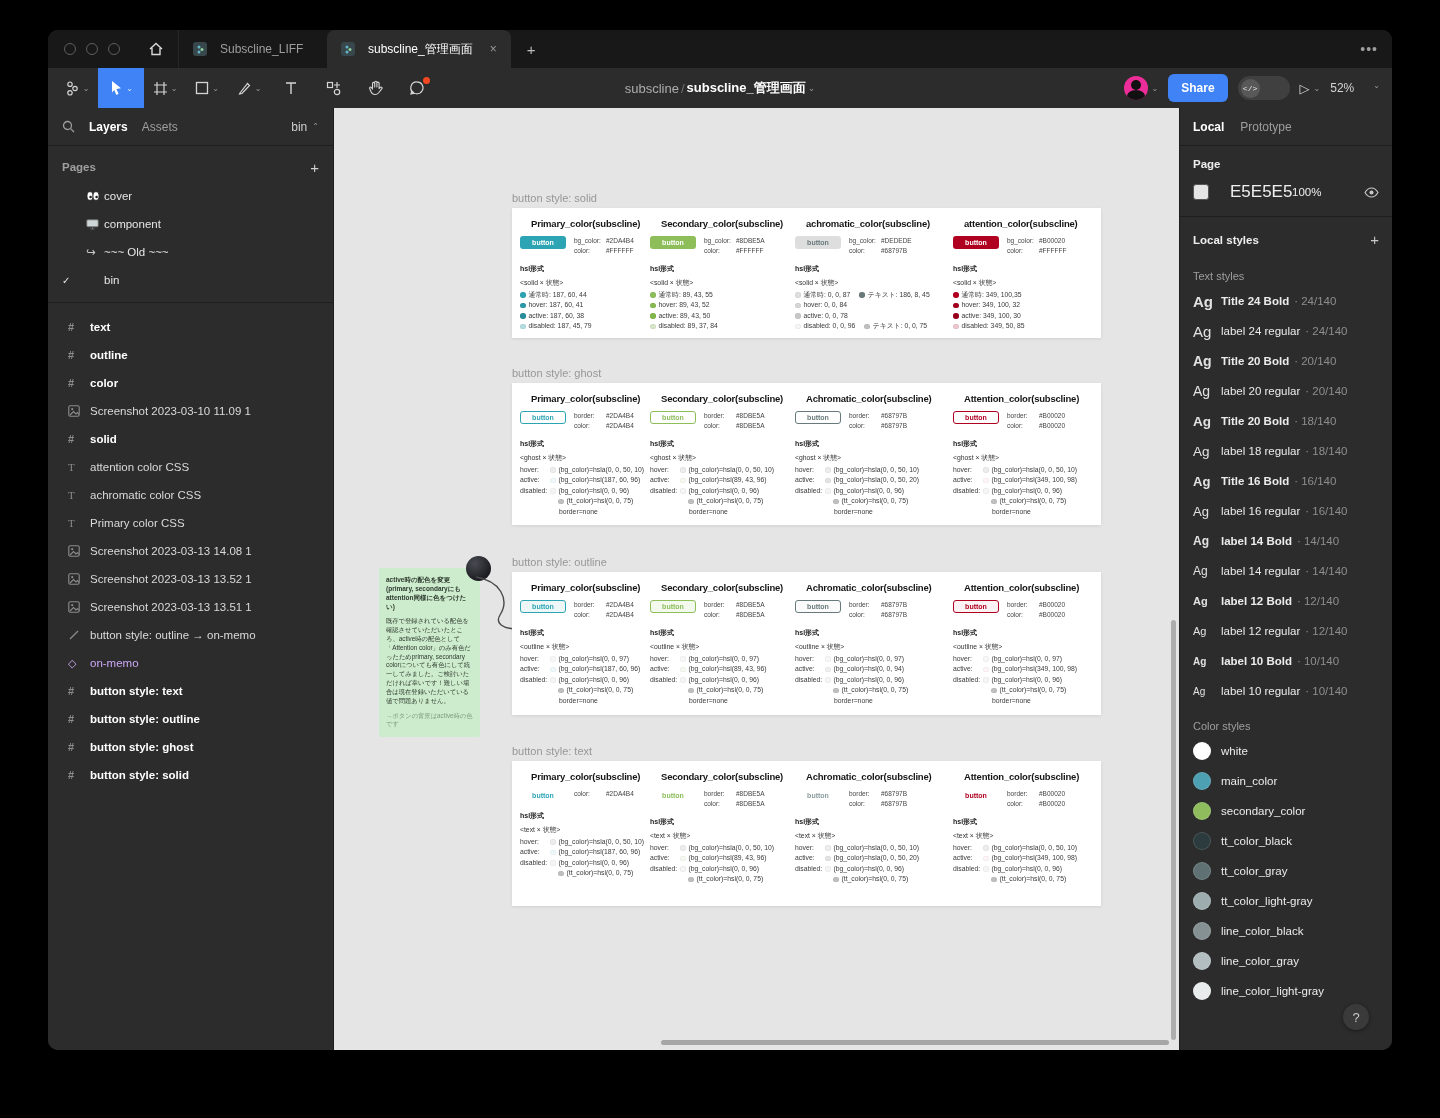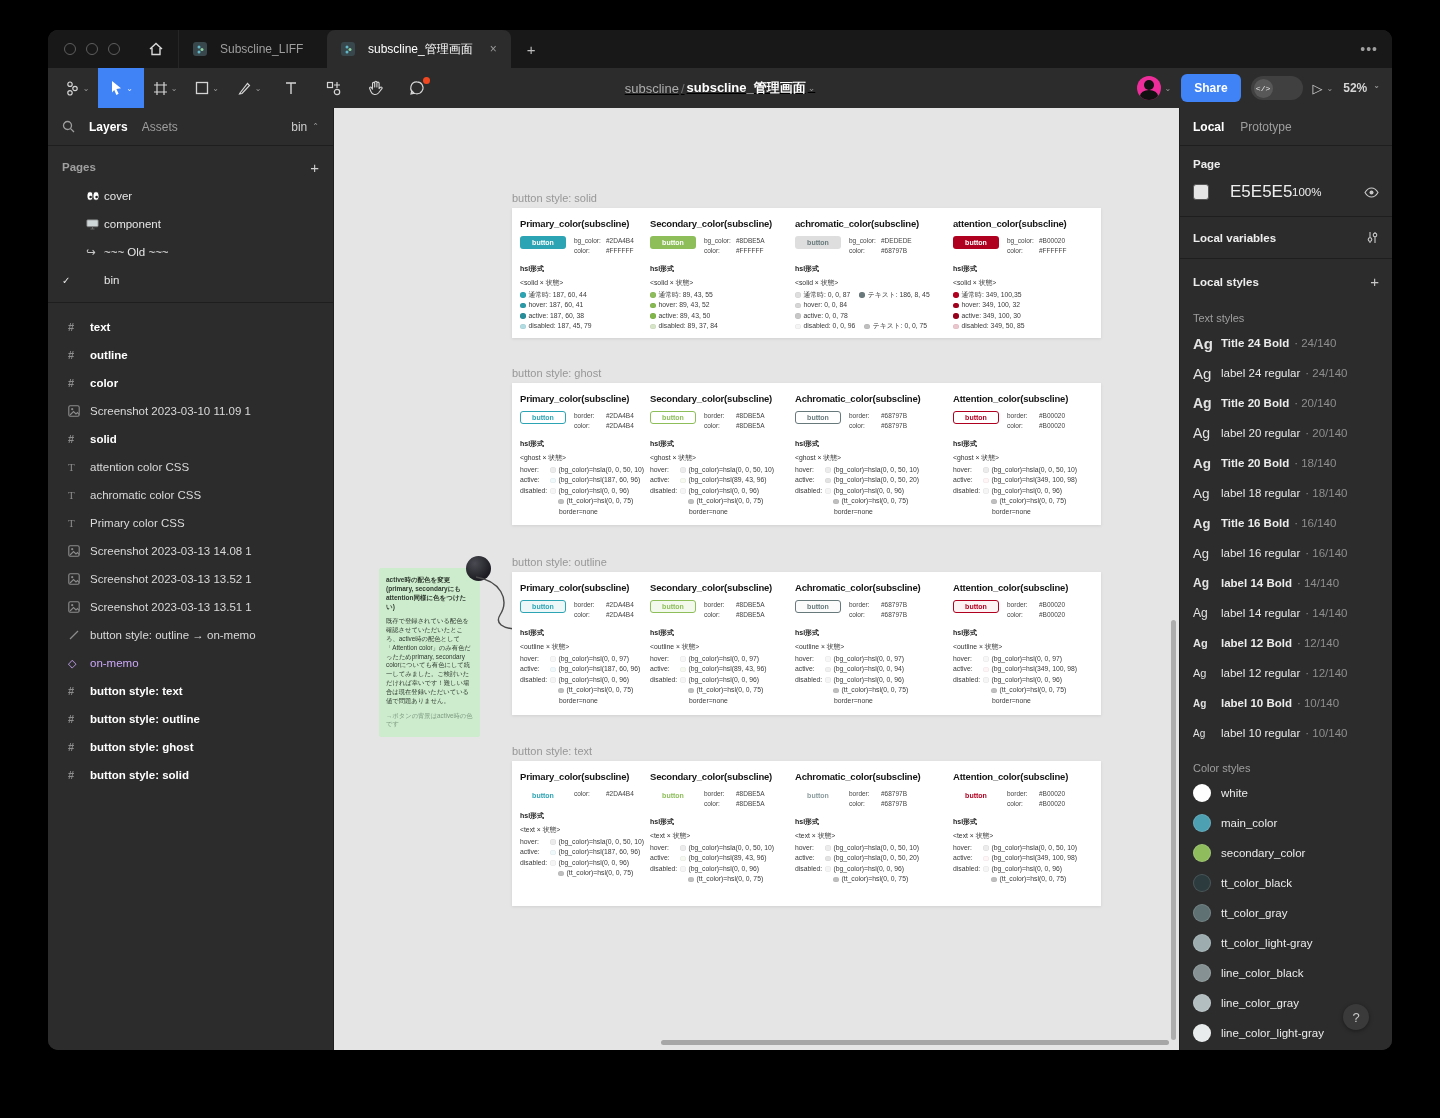--- a/index.html
+++ b/index.html
@@ -20,37 +20,37 @@
   .newtab{display:flex;align-items:center;padding:0 16px;color:#bdbdbd;font-size:15px;}
   .windowmenu{position:absolute;right:14px;top:0;height:38px;display:flex;align-items:center;color:#9e9e9e;font-size:14px;letter-spacing:1px;}
   
   .toolbar{height:40px;background:#2c2c2c;display:flex;align-items:center;position:relative;flex:none;}
   .tools{display:flex;align-items:stretch;height:40px;padding-left:8px;}
   .tool{display:flex;align-items:center;justify-content:center;gap:3px;width:42px;color:#d5d5d5;position:relative;}
   .tool.activeTool{background:#4083f7;color:#fff;width:46px;}
   .tchev{font-size:8px;color:#9a9a9a;}
   .activeTool .tchev{color:#dce9ff;}
   .breadcrumb{position:absolute;left:50%;top:0;height:40px;transform:translateX(-50%);
-    display:flex;align-items:center;gap:2px;font-size:13px;text-decoration:underline;}
+    display:flex;align-items:center;gap:2px;font-size:13px;}
   .bc-proj{color:#adadad;}
   .bc-sep{color:#6d6d6d;}
   .bc-file{color:#fff;font-weight:600;}
   .bc-chev{color:#9a9a9a;font-size:9px;}
   .tb-right{position:absolute;right:12px;top:0;height:40px;display:flex;align-items:center;gap:10px;}
   .avatarwrap{display:flex;align-items:center;gap:4px;}
   .avatar{width:24px;height:24px;border-radius:50%;background:#ed2e9a;position:relative;overflow:hidden;}
   .avatar:after{content:"";position:absolute;left:7px;top:4px;width:10px;height:10px;border-radius:50%;background:#111;}
   .avatar:before{content:"";position:absolute;left:3px;top:14px;width:18px;height:12px;border-radius:50%;background:#111;}
   .sharebtn{background:#4083f7;color:#fff;font-size:12px;font-weight:600;border:none;
     border-radius:6px;padding:7px 13px;}
   .devtoggle{width:52px;height:24px;border-radius:12px;background:#404040;display:flex;align-items:center;padding-left:3px;box-sizing:border-box;}
   .devknob{width:19px;height:19px;border-radius:50%;background:#585858;color:#e8e8e8;font-size:8px;
     display:flex;align-items:center;justify-content:center;font-family:"Liberation Mono",monospace;}
   .present{display:flex;align-items:center;gap:4px;color:#d5d5d5;font-size:13px;}
-  .zoomctl{display:flex;align-items:flex-start;gap:6px;color:#d5d5d5;font-size:12px;font-weight:700;}
+  .zoomctl{display:flex;align-items:flex-start;gap:19px;color:#d5d5d5;font-size:12px;font-weight:400;}
   
   .main{flex:1;display:flex;min-height:0;}
   .leftbar{width:285px;flex:none;background:#2c2c2c;border-right:1px solid #1e1e1e;display:flex;flex-direction:column;overflow:hidden;}
   .lb-top{height:37px;border-bottom:1px solid #1e1e1e;display:flex;align-items:center;padding:0 14px;gap:14px;flex:none;}
   .lb-tab{font-size:12px;color:#9e9e9e;}
   .lb-tab.sel{color:#fff;font-weight:600;}
   .lb-pageind{margin-left:auto;color:#cfcfcf;font-size:12px;display:flex;gap:5px;align-items:center;}
   .pageshdr{height:30px;display:flex;align-items:center;padding:0 14px;margin-top:6px;flex:none;}
   .pageshdr .t{color:#a0a0a0;font-size:11.5px;font-weight:600;}
   .pageshdr .plus{margin-left:auto;color:#cfcfcf;font-size:15px;}
@@ -66,21 +66,21 @@
   
   .canvas{flex:1;position:relative;background:#e5e5e5;overflow:hidden;}
   .seclabel{position:absolute;font-size:11px;color:#979797;}
   .artboard{position:absolute;left:178px;width:589px;background:#fff;box-shadow:0 1px 3px rgba(0,0,0,0.09);
     padding:10px 8px;box-sizing:border-box;display:flex;gap:6px;overflow:hidden;}
   .col{flex:none;}
   .col:nth-child(1){width:124px;}
   .col:nth-child(2){width:139px;}
   .col:nth-child(3){width:152px;}
   .col:nth-child(4){width:142px;}
-  .coltitle{font-size:9.5px;font-weight:bold;color:#151515;margin-bottom:7px;letter-spacing:-0.2px;}
+  .coltitle{font-size:9.5px;font-weight:bold;color:#151515;margin-bottom:7px;letter-spacing:-0.2px;margin-left:11px;}
   .pillrow{display:flex;align-items:flex-start;}
   .pill{min-width:46px;height:13px;border-radius:3px;font-size:7px;font-weight:bold;
     display:flex;align-items:center;justify-content:center;box-sizing:border-box;flex:none;}
   .info{margin-left:8px;font-size:6.5px;line-height:9.5px;color:#444;white-space:nowrap;}
   .info .k{display:inline-block;min-width:32px;}
   .fmt{font-size:7px;font-weight:bold;color:#222;margin-top:9px;}
   .statetag{font-size:6.8px;color:#333;margin:4px 0 2px;}
   .row{display:flex;align-items:center;line-height:10.4px;font-size:6.8px;color:#3a3a3a;white-space:nowrap;}
   .rlabel{width:30px;flex:none;}
   .dot{width:5.5px;height:5.5px;border-radius:50%;margin-right:3px;flex:none;box-shadow:inset 0 0 0 0.5px rgba(0,0,0,0.07);}
@@ -974,30 +974,20 @@
             <span class="pghex">E5E5E5</span>
             <span class="pgop">100%</span>
             <span class="rb-iconbtn">
               <svg width="15" height="11" viewBox="0 0 15 11">
                 <path d="M1 5.5 C3 2 5.5 1 7.5 1 C9.5 1 12 2 14 5.5 C12 9 9.5 10 7.5 10 C5.5 10 3 9 1 5.5 Z" fill="none" stroke="#c9c9c9" stroke-width="1.1"></path>
                 <circle cx="7.5" cy="5.5" r="2" fill="#c9c9c9"></circle>
               </svg>
             </span>
           </div>
         </div>
-        <div class="rb-section rb-row" style="padding-top:14px;padding-bottom:14px;">
-          <span class="rb-h">Local variables</span>
-          <span class="rb-iconbtn">
-            <svg width="13" height="13" viewBox="0 0 13 13">
-              <path d="M4 1 V12 M9 1 V12" stroke="#c9c9c9" stroke-width="1.1"></path>
-              <circle cx="4" cy="8.5" r="1.8" fill="#2c2c2c" stroke="#c9c9c9" stroke-width="1.1"></circle>
-              <circle cx="9" cy="4" r="1.8" fill="#2c2c2c" stroke="#c9c9c9" stroke-width="1.1"></circle>
-            </svg>
-          </span>
-        </div>
         <div class="rb-section rb-row" style="padding-top:14px;padding-bottom:12px;border-bottom:none;">
           <span class="rb-h">Local styles</span>
           <span class="rb-iconbtn" style="font-size:15px;">+</span>
         </div>
         <div class="subhdr">Text styles</div>
         <div id="text-styles-list">
             <div class="tsrow">
               <span class="tsag" style="font-size: 15px; font-weight: 700;">Ag</span>
               <span class="tsname b">Title 24 Bold</span>
               <span class="tsmeta">· 24/140</span>

